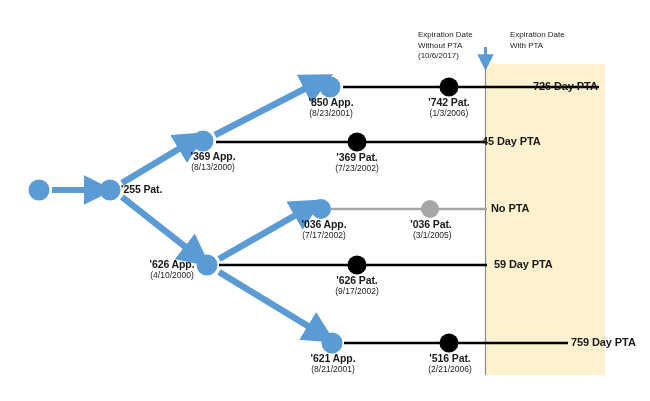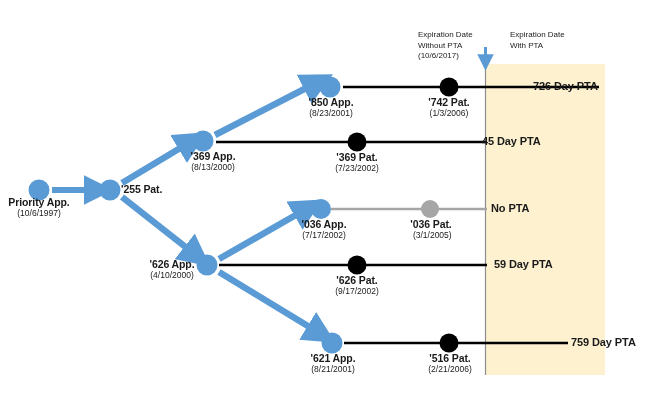--- a/index.html
+++ b/index.html
@@ -80,24 +80,20 @@
     <div>Expiration Date</div>
     <div>Without PTA</div>
     <div>(10/6/2017)</div>
   </div>
 
   <div class="lbl hdr" style="left:510px;top:30px;">
     <div>Expiration Date</div>
     <div>With PTA</div>
   </div>
 
-  <div class="lbl ctr" style="left:39px;top:196px;">
-    <div class="node-name">Priority App.</div>
-    <div class="node-date">(10/6/1997)</div>
-  </div>
 
   <div class="lbl" style="left:121px;top:183px;">
     <div class="node-name">'255 Pat.</div>
   </div>
 
   <div class="lbl ctr" style="left:203px;top:150px;margin-left:10px;">
     <div class="node-name">'369 App.</div>
     <div class="node-date">(8/13/2000)</div>
   </div>
 

